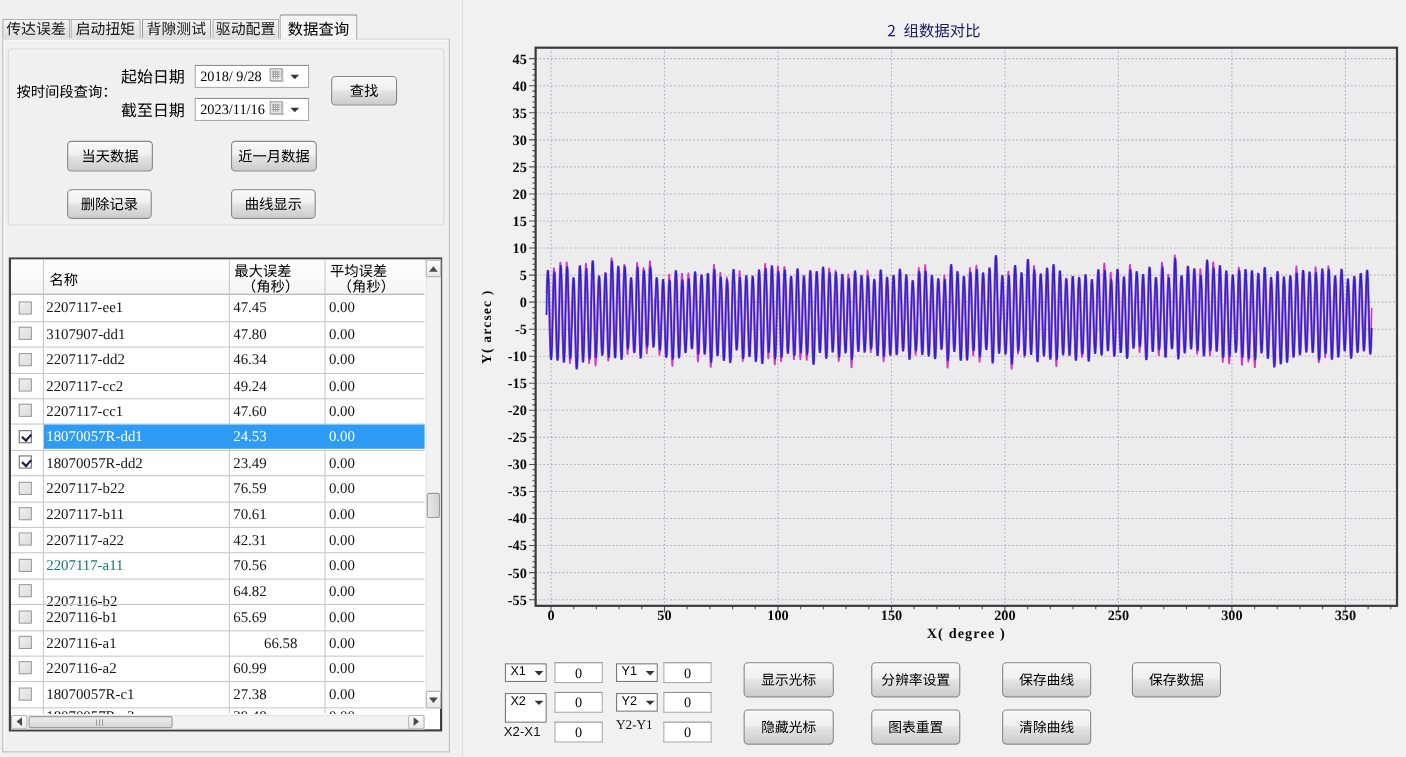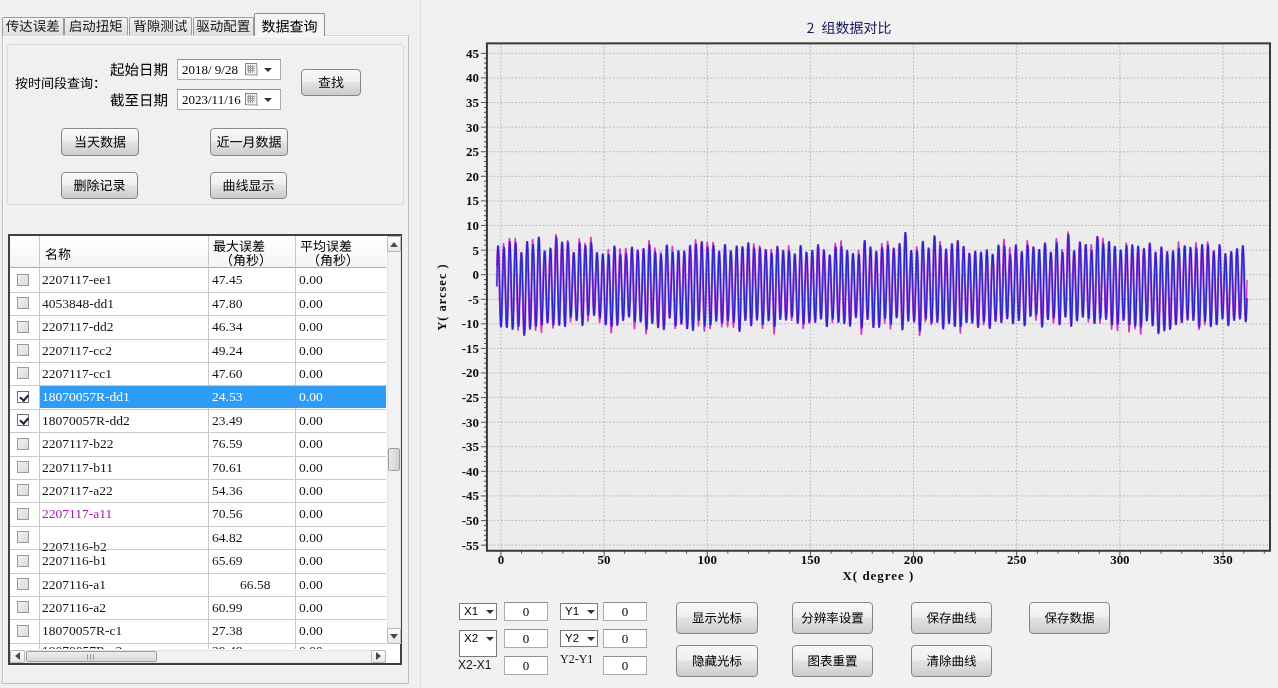--- a/index.html
+++ b/index.html
@@ -160,21 +160,21 @@
 <div class="tablewrap" style="left:8px;top:234px;width:394px;height:431px;"></div>
 <div class="thead" style="left:10px;top:236px;width:376px;height:32px;"></div>
 <div class="" style="left:38.5px;top:236px;width:1px;height:413px;background:#C9C9C9;"></div>
 <div class="" style="left:207.5px;top:236px;width:1px;height:413px;background:#C9C9C9;"></div>
 <div class="" style="left:295px;top:236px;width:1px;height:413px;background:#C9C9C9;"></div>
 <div class="rtxt" style="left:42px;top:268.4px;width:160px;height:23.4px;overflow:hidden;"><span style="color:#141414">2207117-ee1</span></div>
 <div class="rtxt" style="left:212px;top:268.4px;width:80px;height:23.4px;overflow:hidden;"><span style="color:#141414">47.45</span></div>
 <div class="rtxt" style="left:299px;top:268.4px;width:80px;height:23.4px;overflow:hidden;"><span style="color:#141414">0.00</span></div>
 <div class="" style="left:10px;top:291.8px;width:376px;height:1px;background:#C9C9C9;"></div>
 <div class="cb" style="left:16.5px;top:273.85px;width:12px;height:12px;"></div>
-<div class="rtxt" style="left:42px;top:291.8px;width:160px;height:23.4px;overflow:hidden;"><span style="color:#141414">4053848-dd1</span></div>
+<div class="rtxt" style="left:42px;top:291.8px;width:160px;height:23.4px;overflow:hidden;"><span style="color:#141414">3107907-dd1</span></div>
 <div class="rtxt" style="left:212px;top:291.8px;width:80px;height:23.4px;overflow:hidden;"><span style="color:#141414">47.80</span></div>
 <div class="rtxt" style="left:299px;top:291.8px;width:80px;height:23.4px;overflow:hidden;"><span style="color:#141414">0.00</span></div>
 <div class="" style="left:10px;top:315.2px;width:376px;height:1px;background:#C9C9C9;"></div>
 <div class="cb" style="left:16.5px;top:297.25px;width:12px;height:12px;"></div>
 <div class="rtxt" style="left:42px;top:315.2px;width:160px;height:23.4px;overflow:hidden;"><span style="color:#141414">2207117-dd2</span></div>
 <div class="rtxt" style="left:212px;top:315.2px;width:80px;height:23.4px;overflow:hidden;"><span style="color:#141414">46.34</span></div>
 <div class="rtxt" style="left:299px;top:315.2px;width:80px;height:23.4px;overflow:hidden;"><span style="color:#141414">0.00</span></div>
 <div class="" style="left:10px;top:338.6px;width:376px;height:1px;background:#C9C9C9;"></div>
 <div class="cb" style="left:16.5px;top:320.65px;width:12px;height:12px;"></div>
 <div class="rtxt" style="left:42px;top:338.6px;width:160px;height:23.4px;overflow:hidden;"><span style="color:#141414">2207117-cc2</span></div>
@@ -202,25 +202,25 @@
 <div class="rtxt" style="left:212px;top:432.2px;width:80px;height:23.4px;overflow:hidden;"><span style="color:#141414">76.59</span></div>
 <div class="rtxt" style="left:299px;top:432.2px;width:80px;height:23.4px;overflow:hidden;"><span style="color:#141414">0.00</span></div>
 <div class="" style="left:10px;top:455.6px;width:376px;height:1px;background:#C9C9C9;"></div>
 <div class="cb" style="left:16.5px;top:437.65px;width:12px;height:12px;"></div>
 <div class="rtxt" style="left:42px;top:455.6px;width:160px;height:23.4px;overflow:hidden;"><span style="color:#141414">2207117-b11</span></div>
 <div class="rtxt" style="left:212px;top:455.6px;width:80px;height:23.4px;overflow:hidden;"><span style="color:#141414">70.61</span></div>
 <div class="rtxt" style="left:299px;top:455.6px;width:80px;height:23.4px;overflow:hidden;"><span style="color:#141414">0.00</span></div>
 <div class="" style="left:10px;top:479px;width:376px;height:1px;background:#C9C9C9;"></div>
 <div class="cb" style="left:16.5px;top:461.05px;width:12px;height:12px;"></div>
 <div class="rtxt" style="left:42px;top:479px;width:160px;height:23.4px;overflow:hidden;"><span style="color:#141414">2207117-a22</span></div>
-<div class="rtxt" style="left:212px;top:479px;width:80px;height:23.4px;overflow:hidden;"><span style="color:#141414">54.36</span></div>
+<div class="rtxt" style="left:212px;top:479px;width:80px;height:23.4px;overflow:hidden;"><span style="color:#141414">42.31</span></div>
 <div class="rtxt" style="left:299px;top:479px;width:80px;height:23.4px;overflow:hidden;"><span style="color:#141414">0.00</span></div>
 <div class="" style="left:10px;top:502.4px;width:376px;height:1px;background:#C9C9C9;"></div>
 <div class="cb" style="left:16.5px;top:484.45px;width:12px;height:12px;"></div>
-<div class="rtxt" style="left:42px;top:502.4px;width:160px;height:23.4px;overflow:hidden;"><span style="color:#a21caf">2207117-a11</span></div>
+<div class="rtxt" style="left:42px;top:502.4px;width:160px;height:23.4px;overflow:hidden;"><span style="color:#0f766e">2207117-a11</span></div>
 <div class="rtxt" style="left:212px;top:502.4px;width:80px;height:23.4px;overflow:hidden;"><span style="color:#141414">70.56</span></div>
 <div class="rtxt" style="left:299px;top:502.4px;width:80px;height:23.4px;overflow:hidden;"><span style="color:#141414">0.00</span></div>
 <div class="" style="left:10px;top:525.8px;width:376px;height:1px;background:#C9C9C9;"></div>
 <div class="cb" style="left:16.5px;top:507.85px;width:12px;height:12px;"></div>
 <div class="rtxt" style="left:42px;top:535px;width:160px;height:23.4px;overflow:hidden;"><span style="color:#141414">2207116-b2</span></div>
 <div class="rtxt" style="left:212px;top:525.8px;width:80px;height:23.4px;overflow:hidden;"><span style="color:#141414">64.82</span></div>
 <div class="rtxt" style="left:299px;top:525.8px;width:80px;height:23.4px;overflow:hidden;"><span style="color:#141414">0.00</span></div>
 <div class="" style="left:10px;top:549.2px;width:376px;height:1px;background:#C9C9C9;"></div>
 <div class="cb" style="left:16.5px;top:531.25px;width:12px;height:12px;"></div>
 <div class="rtxt" style="left:42px;top:549.2px;width:160px;height:23.4px;overflow:hidden;"><span style="color:#141414">2207116-b1</span></div>

